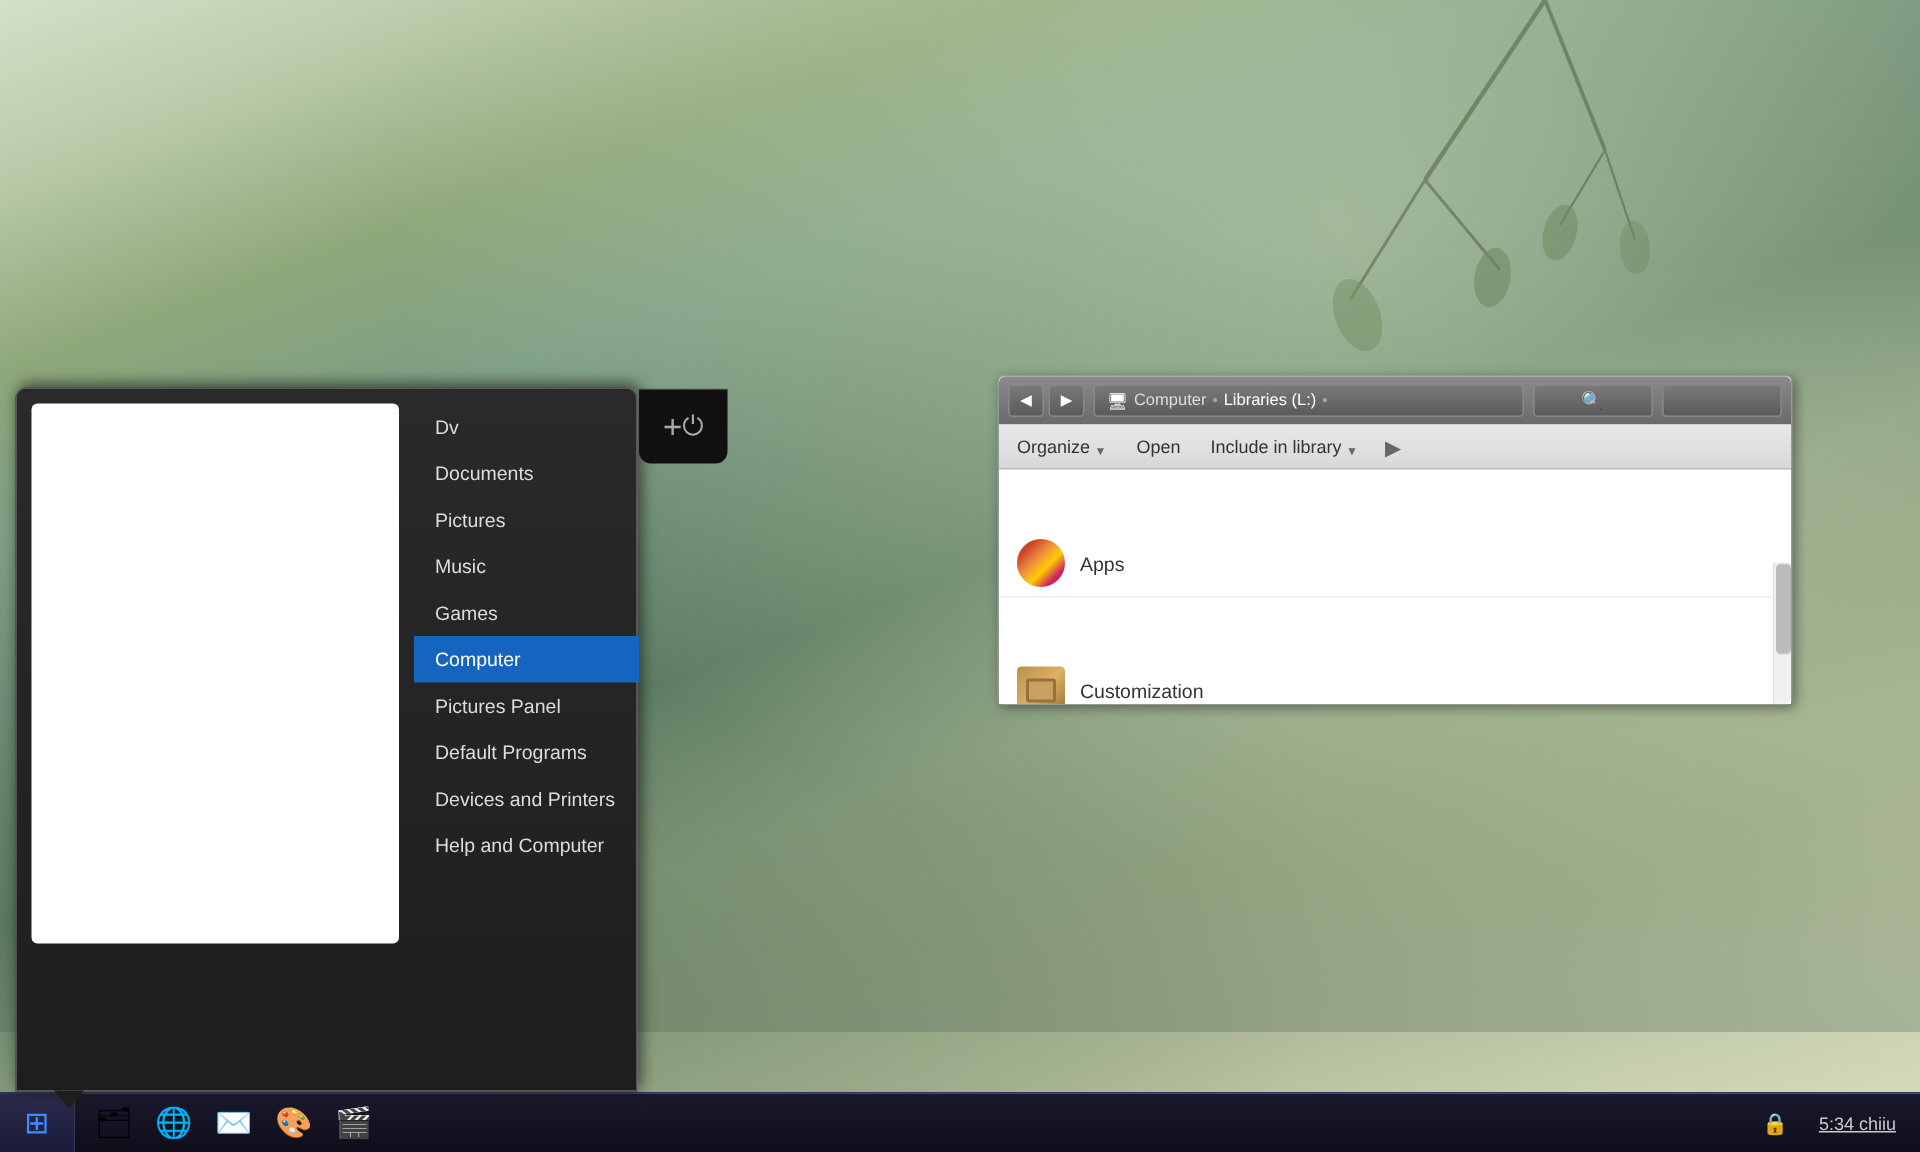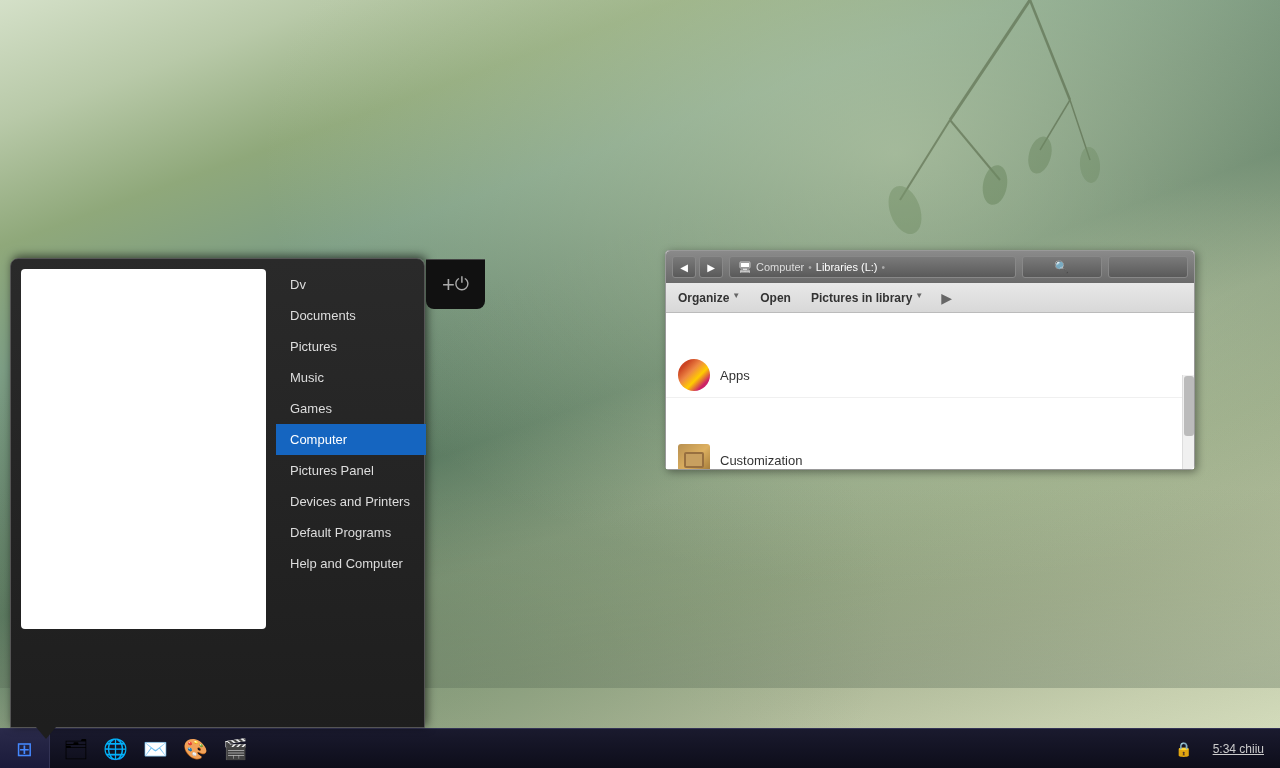--- a/index.html
+++ b/index.html
@@ -247,25 +247,24 @@
       padding: 0 8px;
       gap: 12px;
       border-bottom: 1px solid #bbb;
     }
 
     .toolbar-btn {
       font-size: 12px;
       color: #333;
       cursor: pointer;
       display: flex;
-      align-items: flex-start;
+      align-items: flex-end;
       gap: 3px;
       padding: 2px 4px;
       border-radius: 2px;
-      font-weight: bold;
     }
 
     .toolbar-btn .arrow {
       font-size: 8px;
       color: #666;
     }
 
     #explorer-more-btn {
       font-size: 14px;
       color: #666;
@@ -386,22 +385,22 @@
 
     <div id="menu-items">
 
     <div class="menu-item">Dv</div>
         <div class="menu-item">Documents</div>
         <div class="menu-item">Pictures</div>
         <div class="menu-item">Music</div>
         <div class="menu-item">Games</div>
         <div class="menu-item active">Computer</div>
         <div class="menu-item">Pictures Panel</div>
+        <div class="menu-item">Default Programs</div>
         <div class="menu-item">Devices and Printers</div>
-        <div class="menu-item">Default Programs</div>
         <div class="menu-item">Help and Computer</div>
       </div>
   </div>
   <div id="menu-bottom">
     <span id="menu-add-btn" style="color:#aaa;font-size:22px;cursor:pointer;">+</span>
     <span id="menu-power-btn" style="color:#aaa;font-size:18px;cursor:pointer;">⏻</span>
   </div>
 </div>
 
 <div id="file-explorer">
@@ -424,21 +423,21 @@
 
   <div id="explorer-toolbar">
     <div class="toolbar-btn">
       <span>Organize</span>
       <span class="arrow">▼</span>
     </div>
     <div class="toolbar-btn">
       <span>Open</span>
     </div>
     <div class="toolbar-btn">
-      <span>Pictures in library</span>
+      <span>Include in library</span>
       <span class="arrow">▼</span>
     </div>
     <div id="explorer-more-btn">▶</div>
   </div>
 
   <div style="position:relative;flex:1;display:flex;overflow:hidden;">
     <div id="explorer-content" style="flex:1;overflow-y:scroll;">
 
     <div class="file-item">
           <div class="file-icon">

